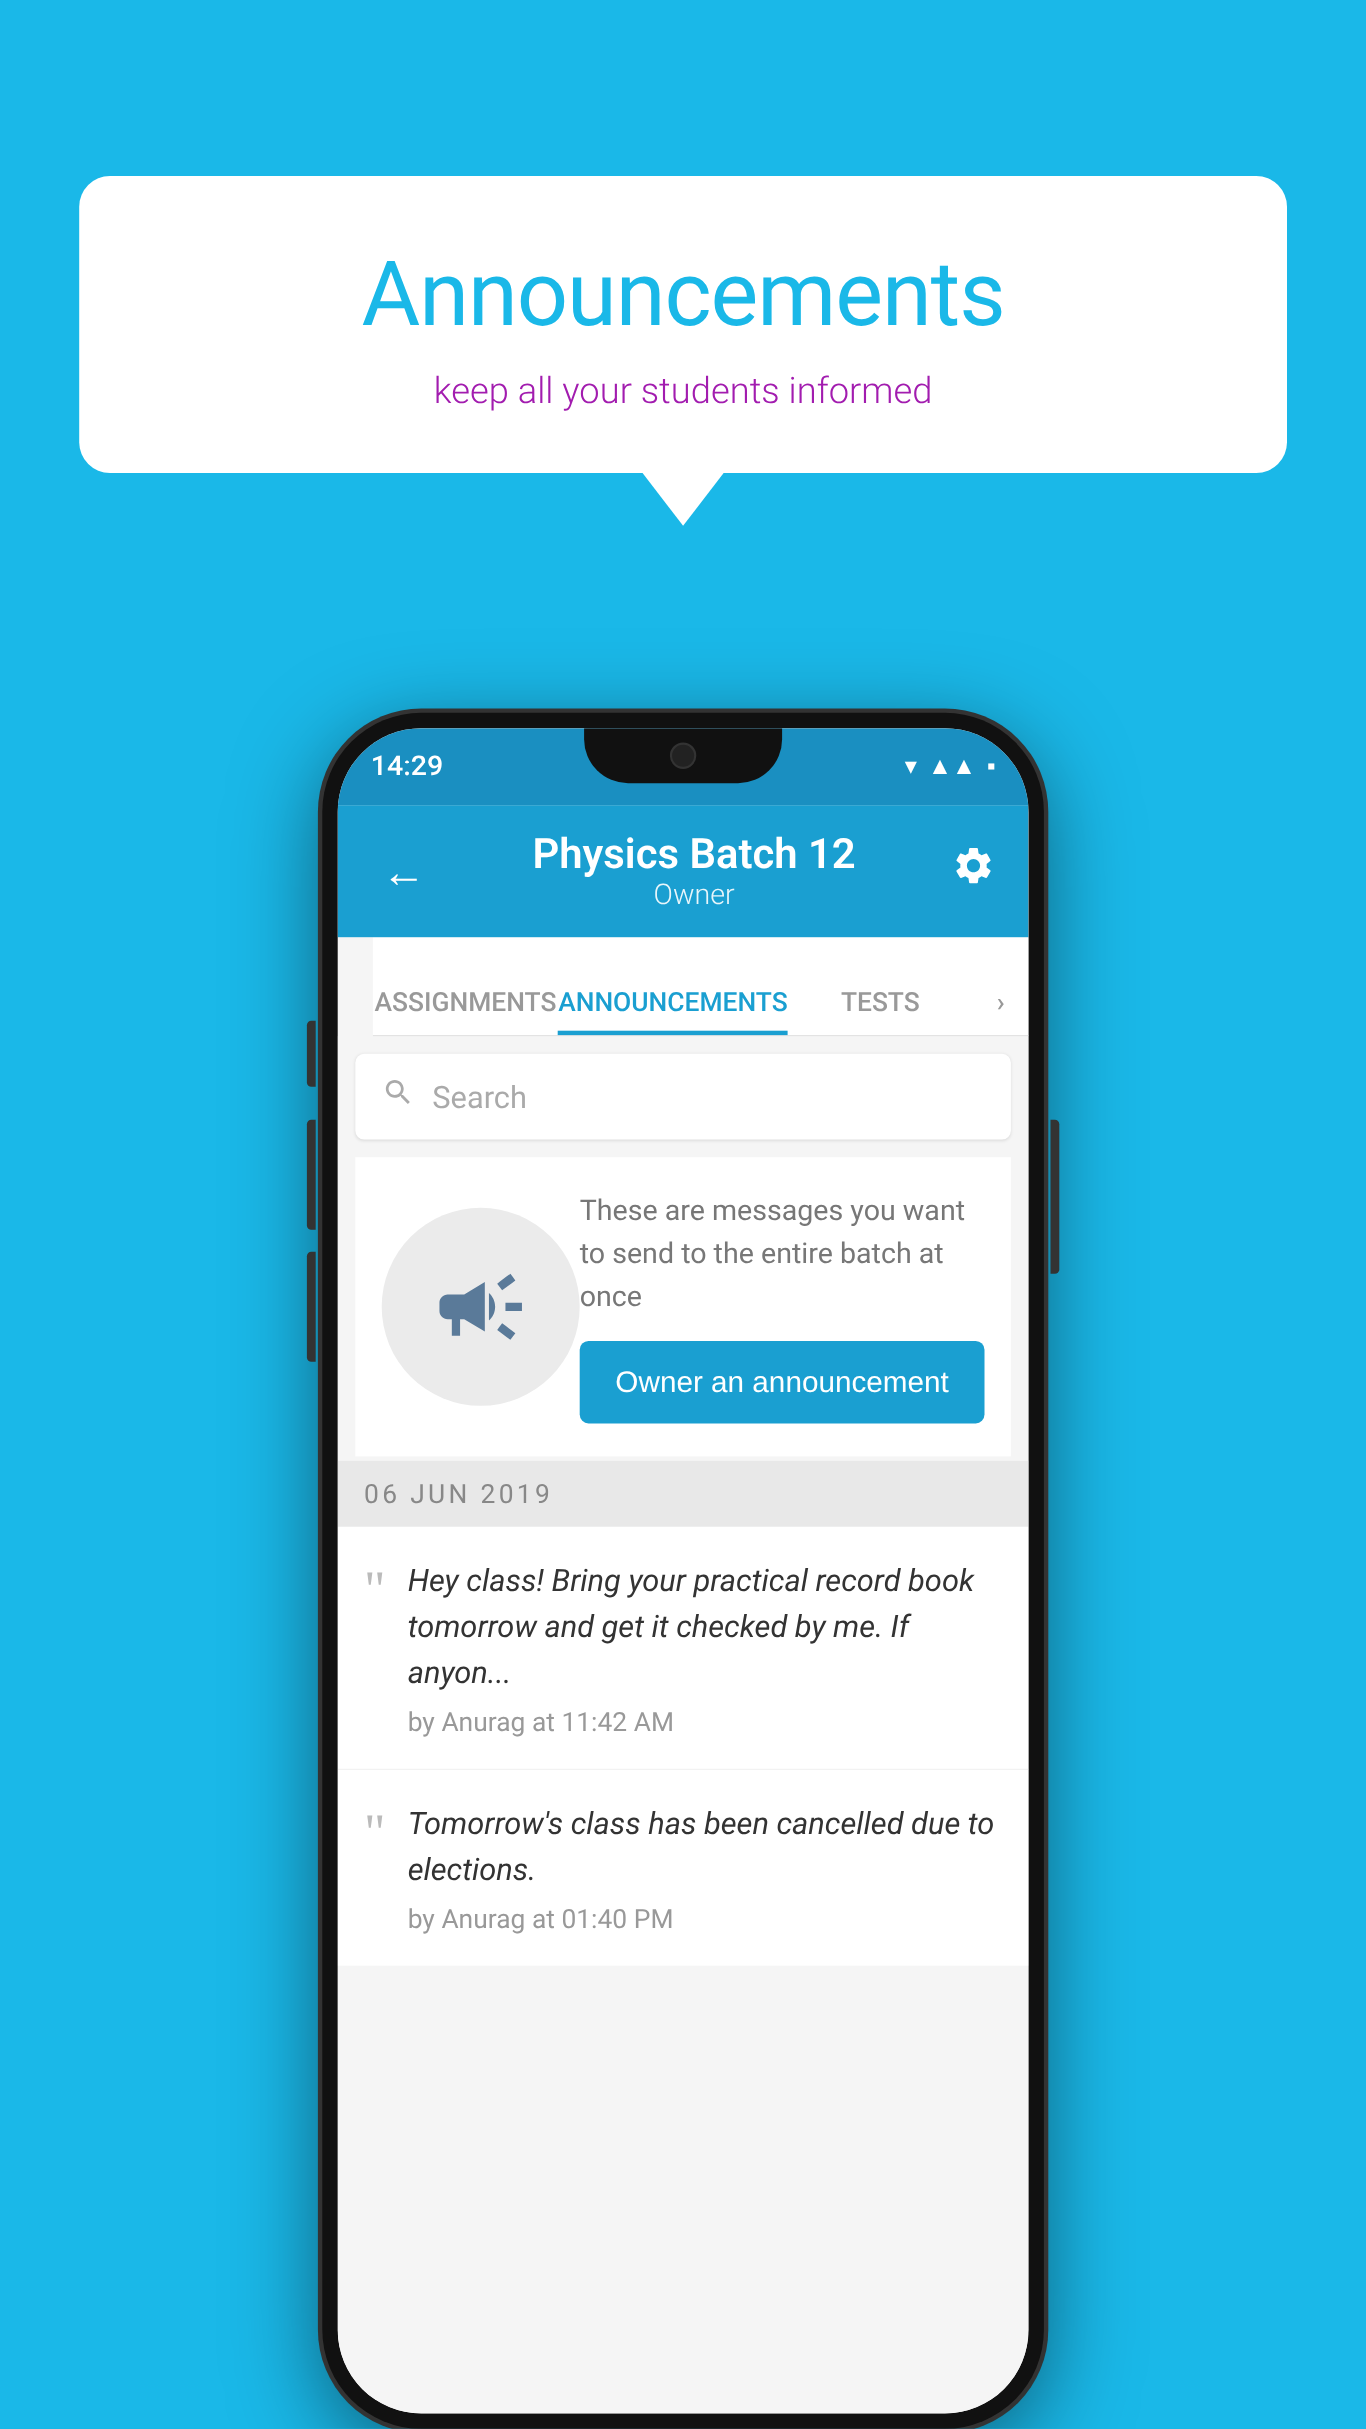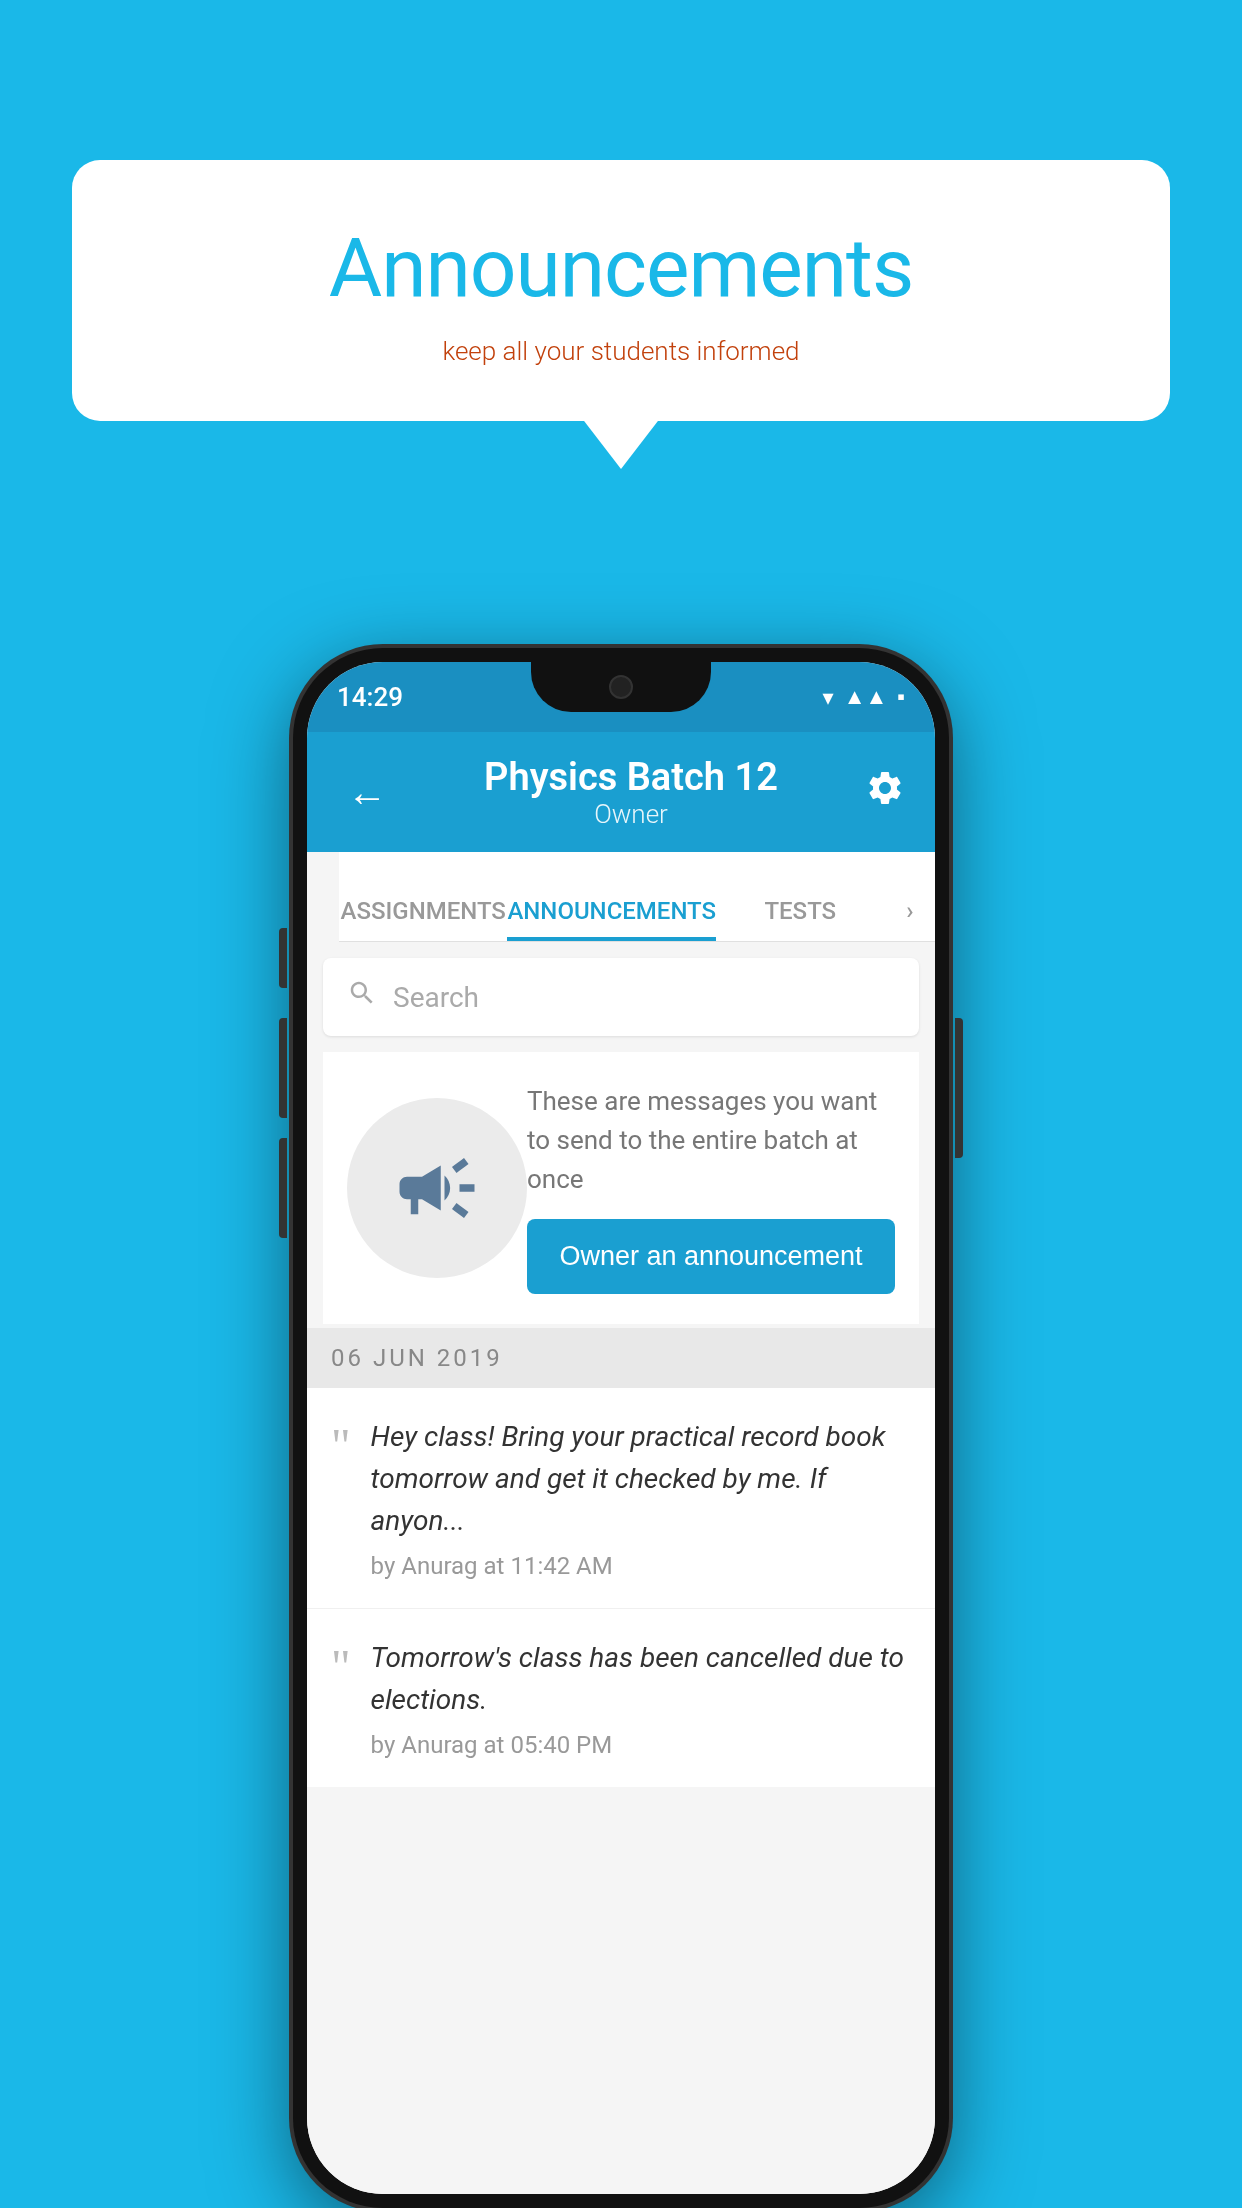--- a/index.html
+++ b/index.html
@@ -45,22 +45,22 @@
 
     .bubble-title {
       font-size: 82px;
       color: #1ab8e8;
       font-weight: 400;
       margin-bottom: 20px;
       letter-spacing: -1px;
     }
 
     .bubble-subtitle {
-      font-size: 26px;
-      color: #c2410c;
+      font-size: 33px;
+      color: #a21caf;
       font-weight: 300;
     }
 
     
     .phone-wrapper {
       position: absolute;
       bottom: 0;
       left: 50%;
       transform: translateX(-50%);
       width: 656px;
@@ -499,20 +499,20 @@
             <div class="announcement-text">Hey class! Bring your practical record book tomorrow and get it checked by me. If anyon...</div>
             <div class="announcement-meta">by Anurag at 11:42 AM</div>
           </div>
         </div>
 
 
         <div class="announcement-item2">
           <div class="quote-icon">"</div>
           <div class="announcement-content">
             <div class="announcement-text">Tomorrow's class has been cancelled due to elections.</div>
-            <div class="announcement-meta">by Anurag at 05:40 PM</div>
+            <div class="announcement-meta">by Anurag at 01:40 PM</div>
           </div>
         </div>
 
       </div>
     </div>
   </div>
 </div>
 
 </body></html>

